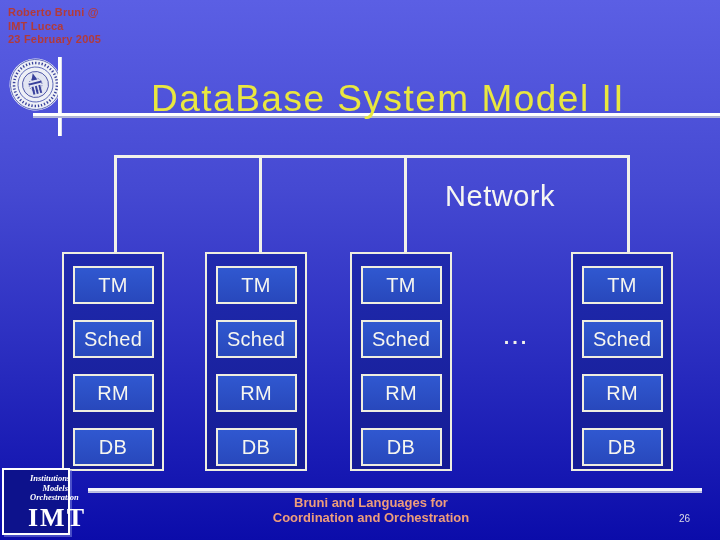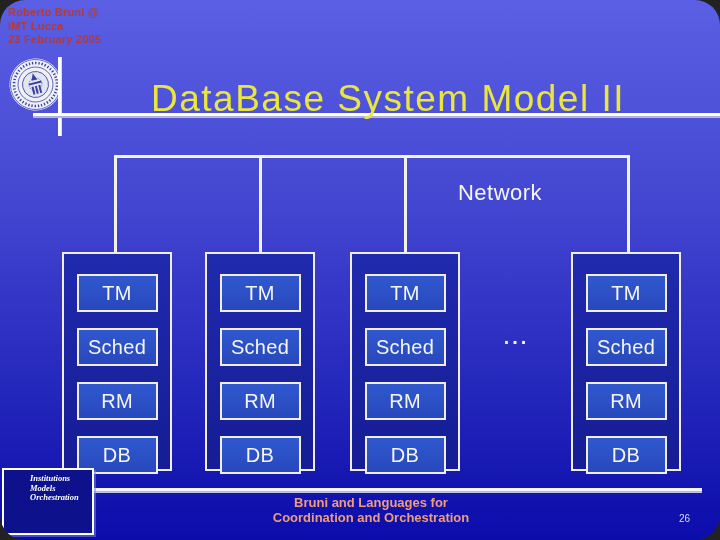--- a/index.html
+++ b/index.html
@@ -2,21 +2,20 @@
 <html><head>
 <meta charset="utf-8">
 <style>
   html,body{margin:0;padding:0;background:#222;}
   .slide{
     position:relative;
     width:720px;height:540px;
     overflow:hidden;
     background:linear-gradient(to bottom,#5b5fe4 0%,#4549d2 35%,#2629bd 70%,#0b0caa 100%);
     font-family:"Liberation Sans","DejaVu Sans",sans-serif;
-    border-radius:25px;
   }
   
   .author{
     position:absolute;left:8px;top:6px;
     color:#b23a3a;font-size:11px;line-height:13.5px;font-weight:bold;
     letter-spacing:0.2px;
   }
   
   .seal{position:absolute;left:9px;top:58px;width:53px;height:53px;transform:rotate(-14deg);}
   
@@ -37,55 +36,56 @@
   }
   
   .bus-h{
     position:absolute;left:115px;top:155px;width:515px;height:3px;background:#f2f2ea;
   }
   .bus-v{
     position:absolute;top:155px;width:3px;height:98px;background:#f2f2ea;
   }
   .network-label{
     position:absolute;left:420px;top:180px;width:160px;
-    text-align:center;color:#f6f6f2;font-size:22px;letter-spacing:0.5px;
+    text-align:center;color:#f6f6f2;font-size:29px;letter-spacing:0.5px;
   }
   
   .col{
-    position:absolute;top:252px;width:110px;height:219px;
+    position:absolute;top:252px;width:102px;height:219px;
     box-sizing:border-box;
     background:linear-gradient(to bottom,#202aae 0%,#151c95 100%);
     border:2px solid #efeee0;
     display:flex;flex-direction:column;align-items:center;
-    padding-top:20px;gap:16px;
+    padding-top:12px;gap:16px;
   }
   .node{
     width:81px;height:38px;box-sizing:border-box;
     background:linear-gradient(to bottom,#3058d0 0%,#2848bc 100%);
     border:2px solid #efeee0;
     display:flex;align-items:center;justify-content:center;
     color:#f6f6f0;font-size:20px;letter-spacing:0.3px;
     flex:0 0 auto;
   }
   .ellipsis{
     position:absolute;left:462px;top:326px;width:109px;
     text-align:center;color:#f2f2ea;font-size:20px;font-weight:bold;letter-spacing:3px;
   }
   
   .footer-line{
     position:absolute;left:88px;top:488px;width:614px;height:5px;
     background:linear-gradient(to bottom,#f4f4fc 0%,#f4f4fc 55%,#b2b6dc 56%,#c4c6e4 100%);
   }
   .imt-box{
-    position:absolute;left:2px;top:468px;width:92px;height:67px;
+    position:absolute;left:2px;top:468px;width:68px;height:67px;
     box-sizing:border-box;
     background:#0d128c;
     border:2px solid #ffffff;
     box-shadow:2px 2px 0 rgba(120,130,220,0.55);
     color:#ffffff;
+    text-align:right;
   }
   .imt-lines{
     margin:4px 0 0 26px;
     font-family:"Liberation Serif","DejaVu Serif",serif;
     font-style:italic;font-weight:bold;
     font-size:8.5px;line-height:9.5px;
   }
   .imt-acronym{
     margin:2px 0 0 24px;
     font-family:"Liberation Serif","DejaVu Serif",serif;
@@ -171,20 +171,21 @@
   </div>
 
   <div class="footer-line"></div>
 
   <div class="imt-box">
     <div class="imt-lines">
       <div>Institutions</div>
       <div>Models</div>
       <div>Orchestration</div>
     </div>
+    <div class="imt-acronym">IMT</div>
   </div>
 
   <div class="caption">
     <div>Bruni and Languages for</div>
     <div>Coordination and Orchestration</div>
   </div>
 
   <div class="page-number">26</div>
 
 </div>

